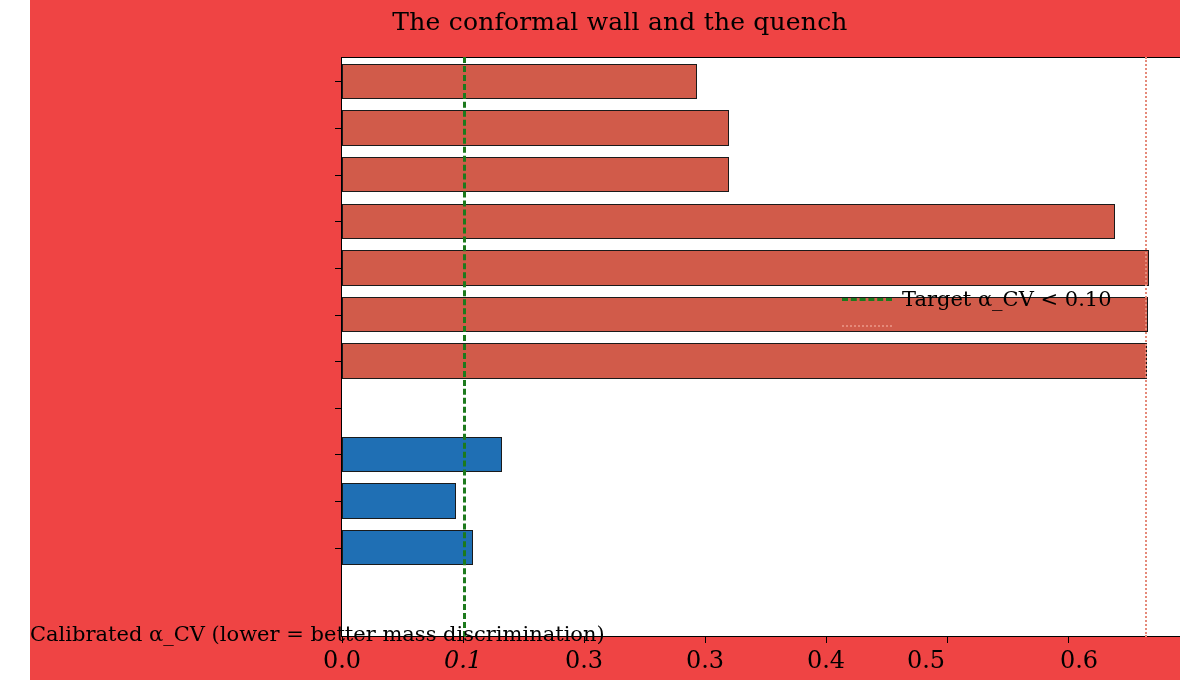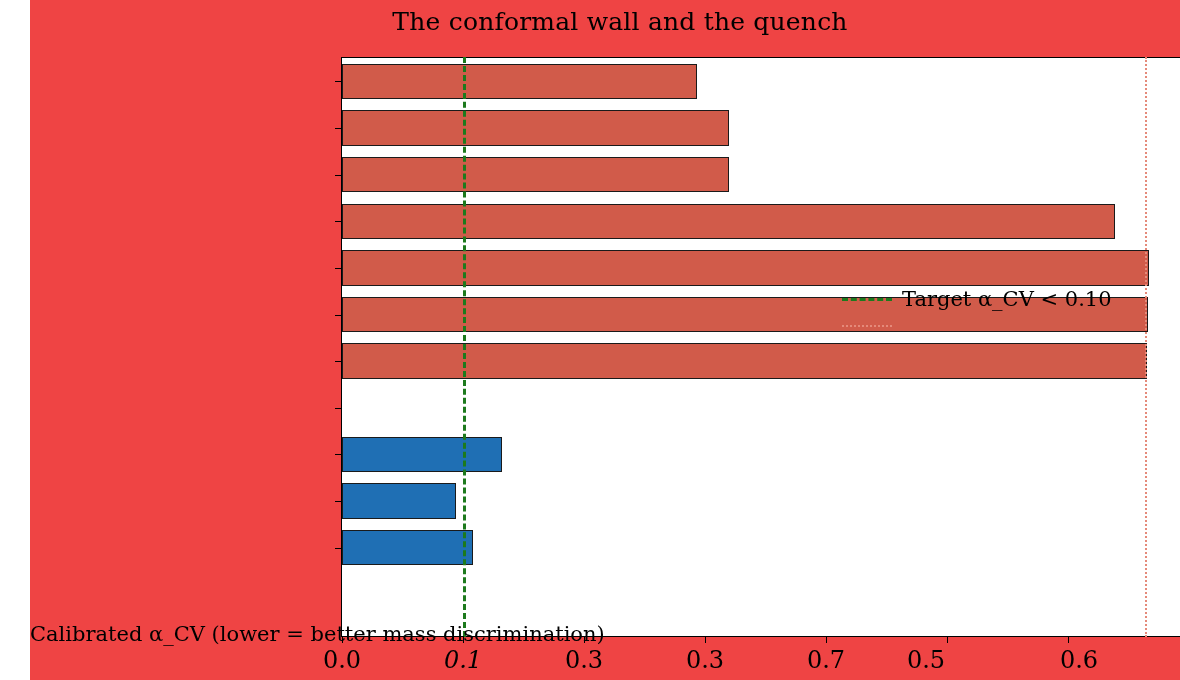--- a/index.html
+++ b/index.html
@@ -189,21 +189,21 @@
         <div class="ref-line dotted" style="left: 803.44px;"></div>
         <div class="xtick-mark" style="left: 0px;"></div>
         <div class="xtick-label" style="left: 0px;">0.0</div>
         <div class="xtick-mark" style="left: 121px;"></div>
         <div class="xtick-label" style="left: 121px; font-style: italic;">0.1</div>
         <div class="xtick-mark" style="left: 242px;"></div>
         <div class="xtick-label" style="left: 242px;">0.3</div>
         <div class="xtick-mark" style="left: 363px;"></div>
         <div class="xtick-label" style="left: 363px;">0.3</div>
         <div class="xtick-mark" style="left: 484px;"></div>
-        <div class="xtick-label" style="left: 484px;">0.7</div>
+        <div class="xtick-label" style="left: 484px;">0.4</div>
         <div class="xtick-mark" style="left: 605px;"></div>
         <div class="xtick-label" style="left: 584px;">0.5</div>
         <div class="xtick-mark" style="left: 726px;"></div>
         <div class="xtick-label" style="left: 737px;">0.6</div>
       </div>
   </div>
 
   <div id="legend">
     <div class="legend-row">
       <span class="legend-handle">

